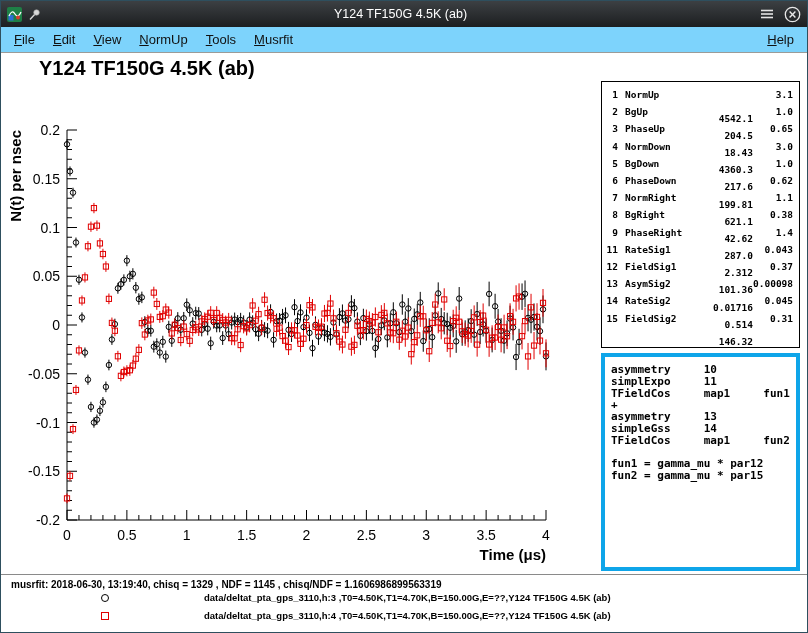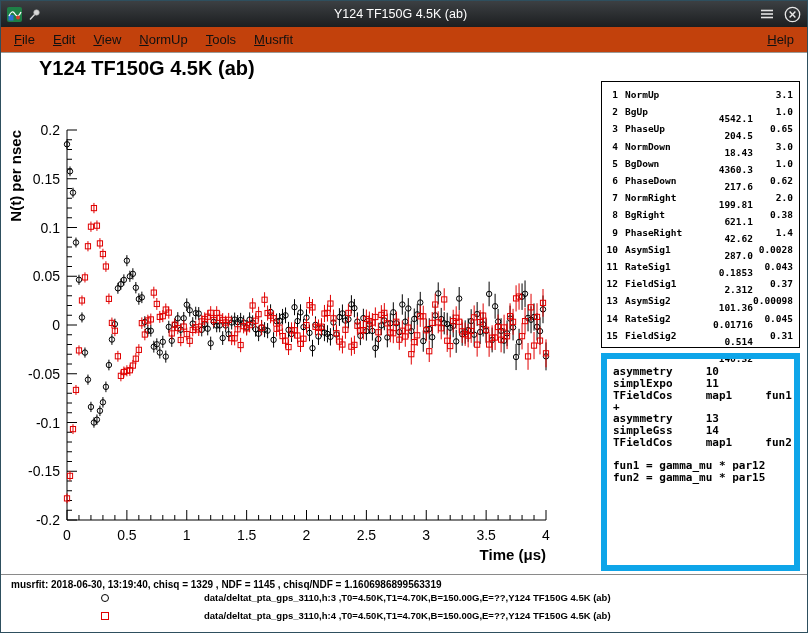--- a/index.html
+++ b/index.html
@@ -15,21 +15,21 @@
     background:linear-gradient(#3c4043,#1c1e20);
     display:flex; align-items:center; padding:0 6px; color:#eee;
   }
   .tb-left { display:flex; align-items:center; gap:6px; }
   .tb-title { flex:1; text-align:center; font-size:12.5px; color:#fff; }
   .tb-right { display:flex; align-items:center; gap:10px; }
   .tb-btn { display:inline-flex; align-items:center; justify-content:center; cursor:default; }
   
   .menubar {
     position:absolute; left:0; top:26px; width:100%; height:26px;
-    background:#c2410c; border-bottom:1px solid #9b9b98;
+    background:#7dd3fc; border-bottom:1px solid #9b9b98;
     display:flex; align-items:center; font-size:13px; color:#111; padding:0 4px;
   }
   .menu-item { display:inline-block; padding:4px 9px; }
   .menu-item::first-letter { text-decoration:underline; }
   .menu-help { margin-left:auto; }
   
   .content { position:absolute; left:0; top:53px; right:0; bottom:0; background:#fff; }
   .plot-title { position:absolute; left:38px; top:3px; font-size:20px; font-weight:bold; color:#000; }
   #chart { position:absolute; left:0; top:40px; }
   
@@ -39,21 +39,21 @@
     font-family:"DejaVu Sans Mono", monospace; font-size:9.5px; font-weight:bold; color:#000;
   }
   .p-row { display:flex; height:17.2px; align-items:center; }
   .p-no  { width:16px; text-align:right; }
   .p-name{ width:76px; margin-left:7px; }
   .p-val { width:52px; text-align:right;margin-top:47px; }
   .p-err { width:42px; text-align:right; padding-right:2px; }
   
   .theory-box {
     position:absolute; left:600px; top:299px; width:199px; height:218px;
-    border:6px solid #0ea5e9; padding:7px 0 0 6px;
+    border:4px solid #0ea5e9; padding:7px 0 0 6px;
     font-family:"DejaVu Sans Mono", monospace; font-size:11px; font-weight:bold;
     line-height:11.8px; color:#000;
   }
   .t-line { white-space:pre; min-height:11.8px; }
   
   .footer {
     position:absolute; left:0; right:0; top:520px; height:61px;
     border-top:1px solid #8a8a8a; background:#fff;
   }
   .stats { position:absolute; left:10px; top:4px; font-size:10px; font-weight:bold; color:#000; }
@@ -911,39 +911,33 @@
         <div class="p-row">
           <span class="p-no">6</span>
           <span class="p-name">PhaseDown</span>
           <span class="p-val">199.81</span>
           <span class="p-err">0.62</span>
         </div>
         <div class="p-row">
           <span class="p-no">7</span>
           <span class="p-name">NormRight</span>
           <span class="p-val">621.1</span>
-          <span class="p-err">2.0</span>
+          <span class="p-err">1.1</span>
         </div>
         <div class="p-row">
           <span class="p-no">8</span>
           <span class="p-name">BgRight</span>
           <span class="p-val">42.62</span>
           <span class="p-err">0.38</span>
         </div>
         <div class="p-row">
           <span class="p-no">9</span>
           <span class="p-name">PhaseRight</span>
           <span class="p-val">287.0</span>
           <span class="p-err">1.4</span>
-        </div>
-        <div class="p-row">
-          <span class="p-no">10</span>
-          <span class="p-name">AsymSig1</span>
-          <span class="p-val">0.1853</span>
-          <span class="p-err">0.0028</span>
         </div>
         <div class="p-row">
           <span class="p-no">11</span>
           <span class="p-name">RateSig1</span>
           <span class="p-val">2.312</span>
           <span class="p-err">0.043</span>
         </div>
         <div class="p-row">
           <span class="p-no">12</span>
           <span class="p-name">FieldSig1</span>

